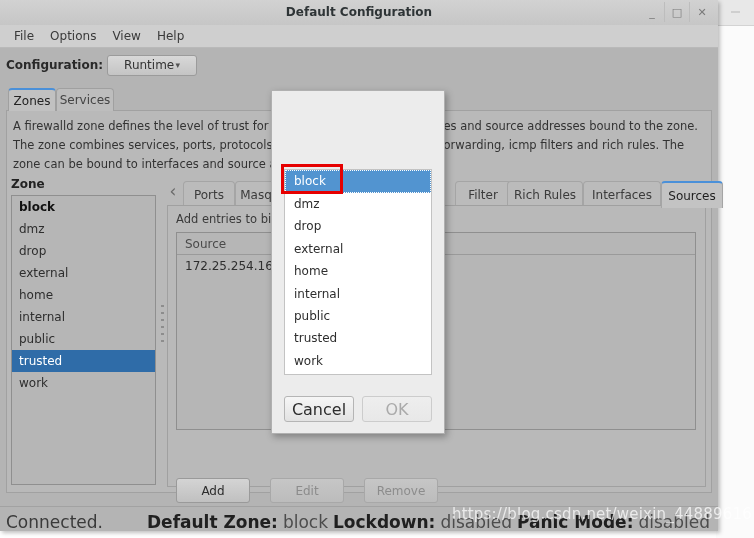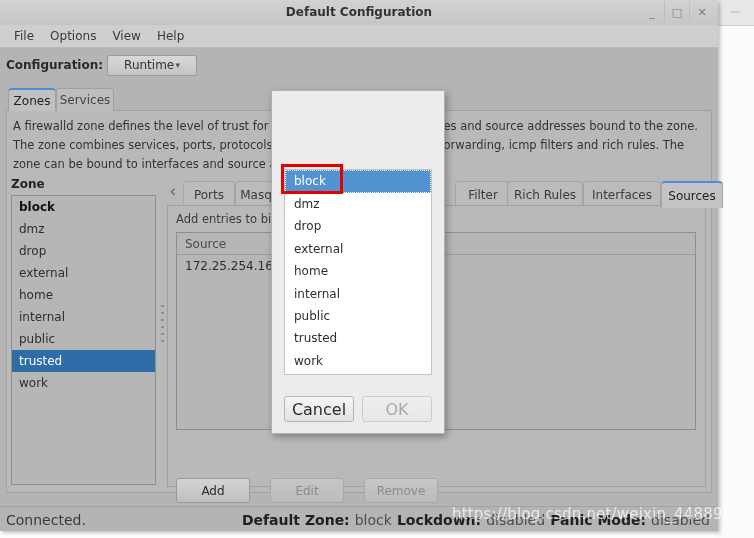--- a/index.html
+++ b/index.html
@@ -238,21 +238,21 @@
     background: linear-gradient(#c6c6c6, #bcbcbc);
     border-color: #a8a8a8;
     color: #8c8c8c;
   }
 
   
   .statusbar {
     position: absolute; left: 0; bottom: 0; width: 718px; height: 24px;
     background: #b4b4b4;
     border-top: 1px solid #a2a2a2;
-    font-size: 14px; color: #3a3a3a;
+    font-size: 17px; color: #3a3a3a;
   }
   .status-left { position: absolute; left: 6px; top: 5px; }
   .status-right {
     position: absolute; right: 8px; top: 5px;
     display: flex; gap: 5px; align-items: baseline;
   }
   .status-right b { color: #202020; }
   .status-right .v { color: #4c4c4c; }
 
   

